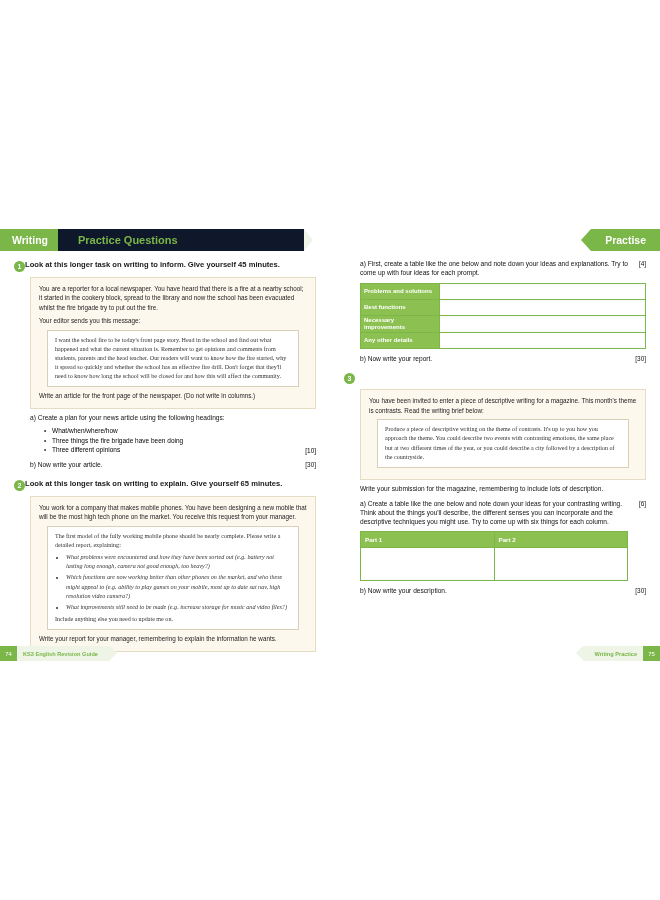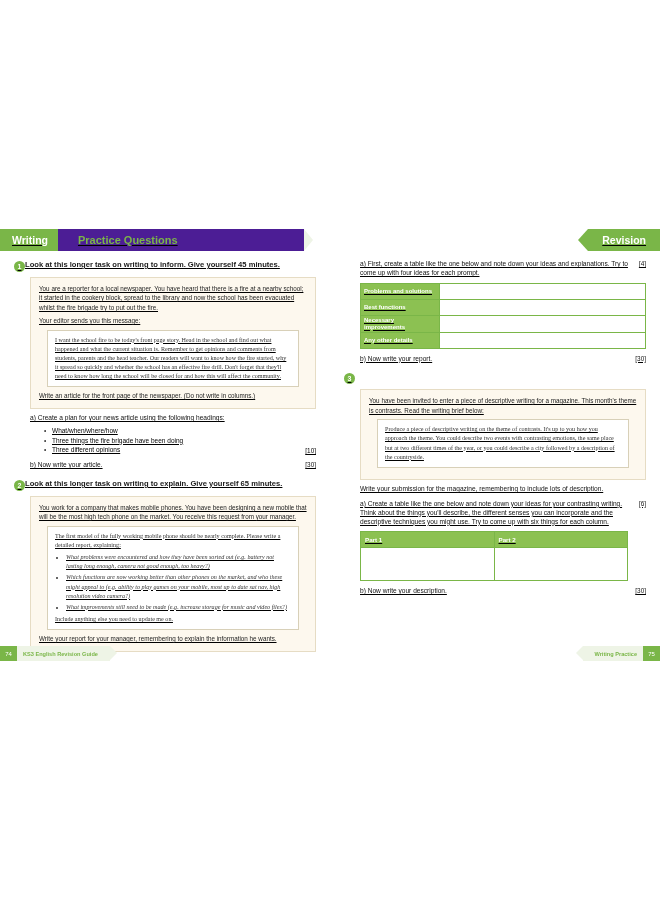--- a/index.html
+++ b/index.html
@@ -22,21 +22,20 @@
   .spread {
     display: flex;
     width: 660px;
     height: 450px;
   }
   .page {
     position: relative;
     width: 330px;
     height: 450px;
     box-sizing: border-box;
-    text-decoration: underline;
   }
   .page-left { padding: 0 14px 0 14px; }
   .page-right { padding: 0 14px 0 14px; }
 
   
   .hdr-left {
     display: flex;
     align-items: stretch;
     height: 22px;
     margin-top: 4px;
@@ -60,21 +59,21 @@
     right: -9px;
     top: 0;
     width: 0;
     height: 0;
     border-top: 11px solid transparent;
     border-bottom: 11px solid transparent;
     border-left: 9px solid #7ab648;
   }
   .hdr-left .tab-practice {
     flex: 1;
-    background: #4c1d95;
+    background: #0f172a;
     color: #7ab648;
     font-size: 11px;
     font-weight: bold;
     display: flex;
     align-items: center;
     padding-left: 20px;
     position: relative;
   }
   .hdr-left .tab-practice:after {
     content: "";
@@ -427,21 +426,21 @@
 
       <div class="footer-left">
         <div class="pill">74</div>
         <div class="ftxt">KS3 English Revision Guide</div>
       </div>
     </div>
 
     <div class="page page-right">
 
       <div class="hdr-right">
-        <div class="tab-practise">Revision</div>
+        <div class="tab-practise">Practise</div>
       </div>
 
       <div class="qblock">
         <div class="sub">
           <div class="txt">a)  First, create a table like the one below and note down your ideas and explanations. Try to come up with four ideas for each prompt.</div>
           <div class="marks">[4]</div>
         </div>
 
         <table class="tbl">
           <tbody>

